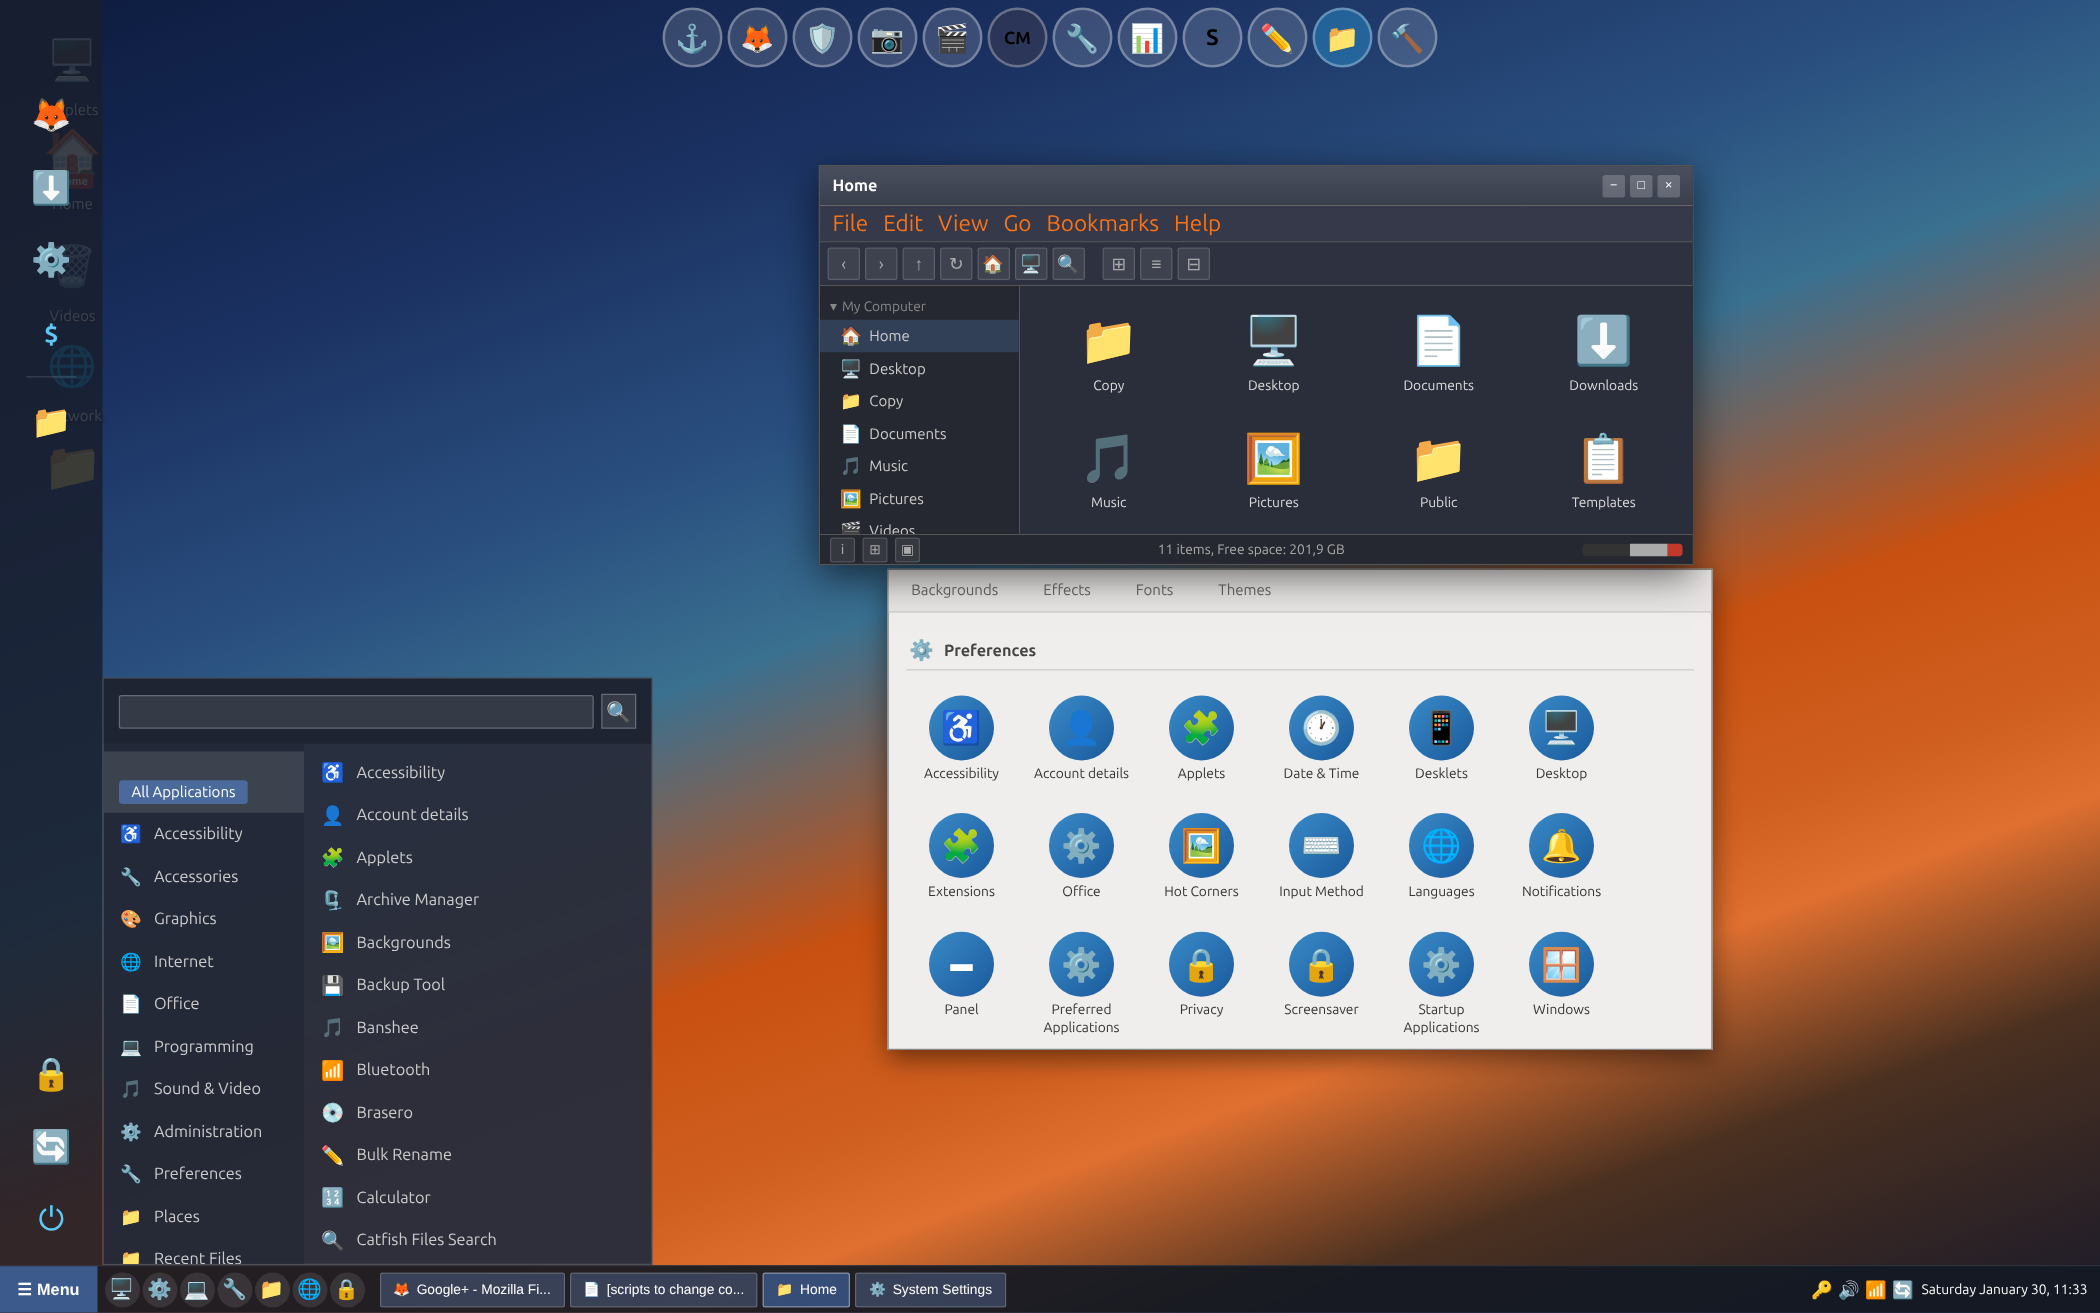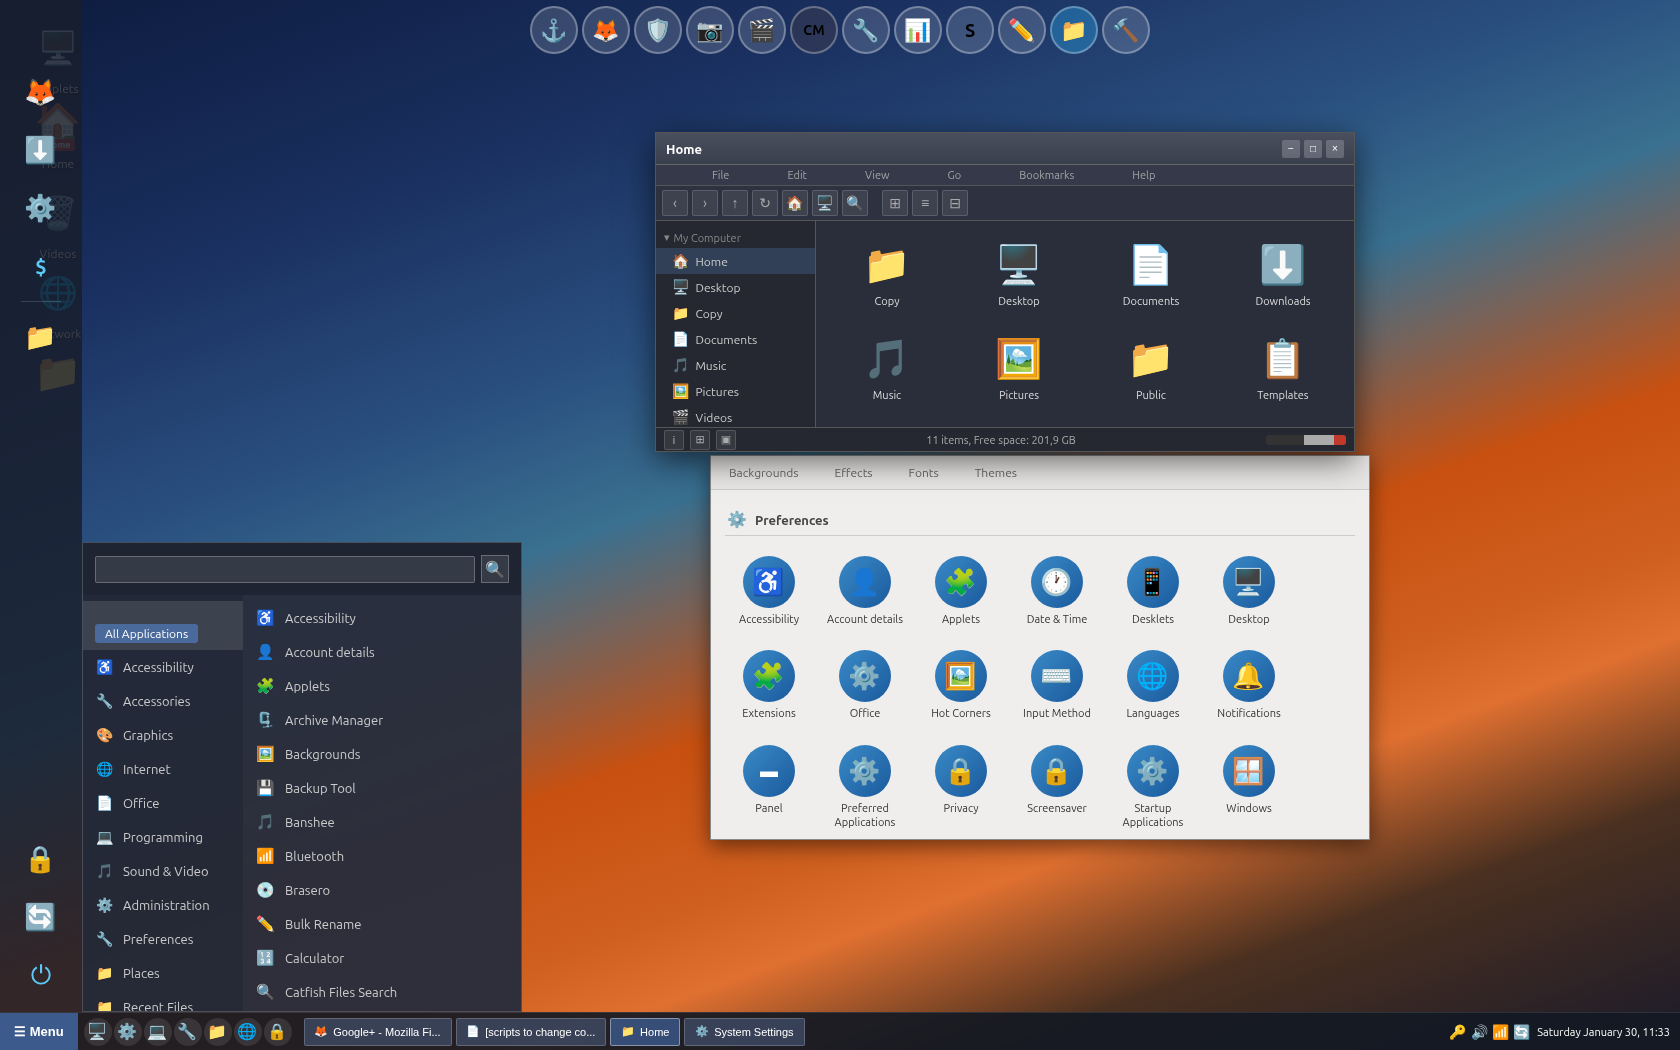--- a/index.html
+++ b/index.html
@@ -396,24 +396,23 @@
 
     .fm-menubar {
       display: flex;
       gap: 12px;
       padding: 4px 10px;
       background: #35394a;
       border-bottom: 1px solid #555;
     }
 
     .fm-menu-item {
-      color: #a3a3a3;
-      font-size: 11px;
-      cursor: pointer;
-      margin-left: 46px;
+      color: #f97316;
+      font-size: 18px;
+      cursor: pointer;
     }
 
     .fm-toolbar {
       display: flex;
       align-items: center;
       gap: 4px;
       padding: 4px 6px;
       background: #2e3240;
       border-bottom: 1px solid #555;
     }

